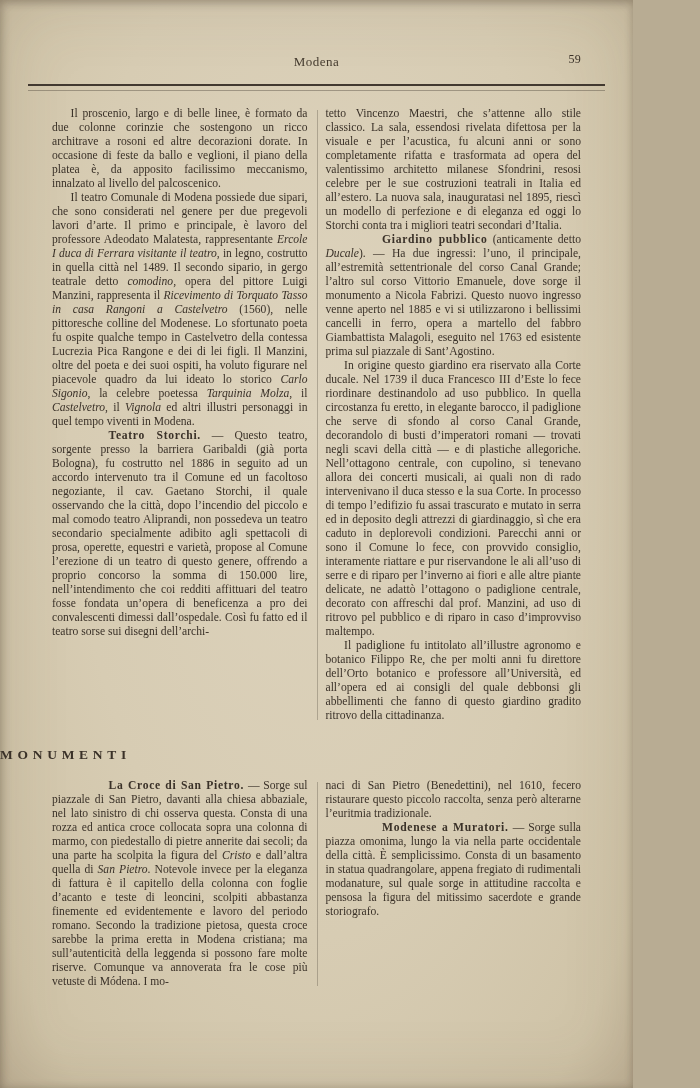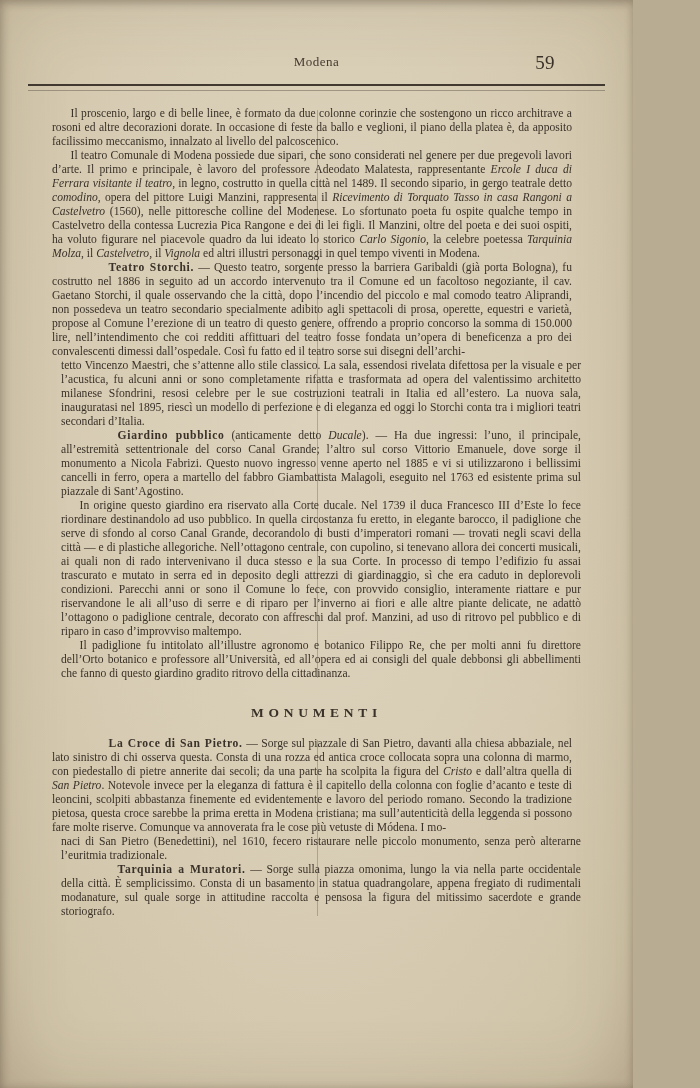--- a/index.html
+++ b/index.html
@@ -22,36 +22,35 @@
     height: 24px;
     margin: 54px 52px 0 52px;
   }
   .running-head {
     position: absolute; left: 0; right: 0;
     text-align: center;
     font-size: 13px; letter-spacing: .04em;
     color: #453b2f;
   }
   .page-number {
-    position: absolute; right: 26px; top: -2px;
-    font-size: 19px; letter-spacing: .02em;
+    position: absolute; right: 0; top: -2px;
+    font-size: 12px; letter-spacing: .02em;
     color: #3a3128;
     text-align: right;
   }
   .header-rule {
     margin: 6px 28px 0 28px;
     height: 4px;
     border-top: 2px solid #423930;
     border-bottom: 1px solid rgba(66,57,48,.38);
   }
   .text-block {
     position: relative;
     display: flex;
     margin: 16px 52px 0 52px;
-    flex-direction: column;
   }
   .text-block::after {
     content: "";
     position: absolute;
     left: 50%; top: 3px; bottom: 3px;
     width: 1px;
     background: rgba(58,49,40,.28);
   }
   .column {
     flex: 1 1 0;
@@ -64,21 +63,21 @@
     font-size: 11.6px;
     line-height: 14px;
     text-align: justify;
     color: #3a3128;
   }
   .para.indent { text-indent: 1.6em; }
   .para .it { font-style: italic; }
   .para .bd { font-weight: bold; letter-spacing: .06em; margin-left: 38px; }
   .section-heading {
     margin: 24px 0 14px 0;
-    text-align: center;
+    text-align: left;
     font-size: 13.5px;
     font-weight: bold;
     letter-spacing: .35em;
     color: #3a3128;
   }
 </style>
 </head>
 <body>
 
 <div class="page">
@@ -104,18 +103,18 @@
       </div>
   </main>
 
   <h2 class="section-heading">MONUMENTI</h2>
 
   <main class="text-block lower">
     <div class="column left">
         <p class="para indent"><span class="bd">La Croce di San Pietro.</span><span> — Sorge sul piazzale di San Pietro, davanti alla chiesa abbaziale, nel lato sinistro di chi osserva questa. Consta di una rozza ed antica croce collocata sopra una colonna di marmo, con piedestallo di pietre annerite dai secoli; da una parte ha scolpita la figura del </span><span class="it">Cristo</span><span> e dall’altra quella di </span><span class="it">San Pietro</span><span>. Notevole invece per la eleganza di fattura è il capitello della colonna con foglie d’acanto e teste di leoncini, scolpiti abbastanza finemente ed evidentemente e lavoro del periodo romano. Secondo la tradizione pietosa, questa croce sarebbe la prima eretta in Modena cristiana; ma sull’autenticità della leggenda si possono fare molte riserve. Comunque va annoverata fra le cose più vetuste di Módena. I mo-</span></p>
       </div>
     <div class="column right">
-        <p class="para"><span>naci di San Pietro (Benedettini), nel 1610, fecero ristaurare nelle piccolo monumento, senza però alterarne l’euritmia tradizionale.</span></p>
-        <p class="para indent"><span class="bd">Tarquinia a Muratori.</span><span> — Sorge sulla piazza omonima, lungo la via nella parte occidentale della città. È semplicissimo. Consta di un basamento in statua quadrangolare, appena fregiato di rudimentali modanature, sul quale sorge in attitudine raccolta e pensosa la figura del mitissimo sacerdote e grande storiografo.</span></p>
+        <p class="para"><span>naci di San Pietro (Benedettini), nel 1610, fecero ristaurare questo piccolo raccolta, senza però alterarne l’euritmia tradizionale.</span></p>
+        <p class="para indent"><span class="bd">Modenese a Muratori.</span><span> — Sorge sulla piazza omonima, lungo la via nella parte occidentale della città. È semplicissimo. Consta di un basamento in statua quadrangolare, appena fregiato di rudimentali modanature, sul quale sorge in attitudine raccolta e pensosa la figura del mitissimo sacerdote e grande storiografo.</span></p>
       </div>
   </main>
 
 </div>
 
 </body></html>

